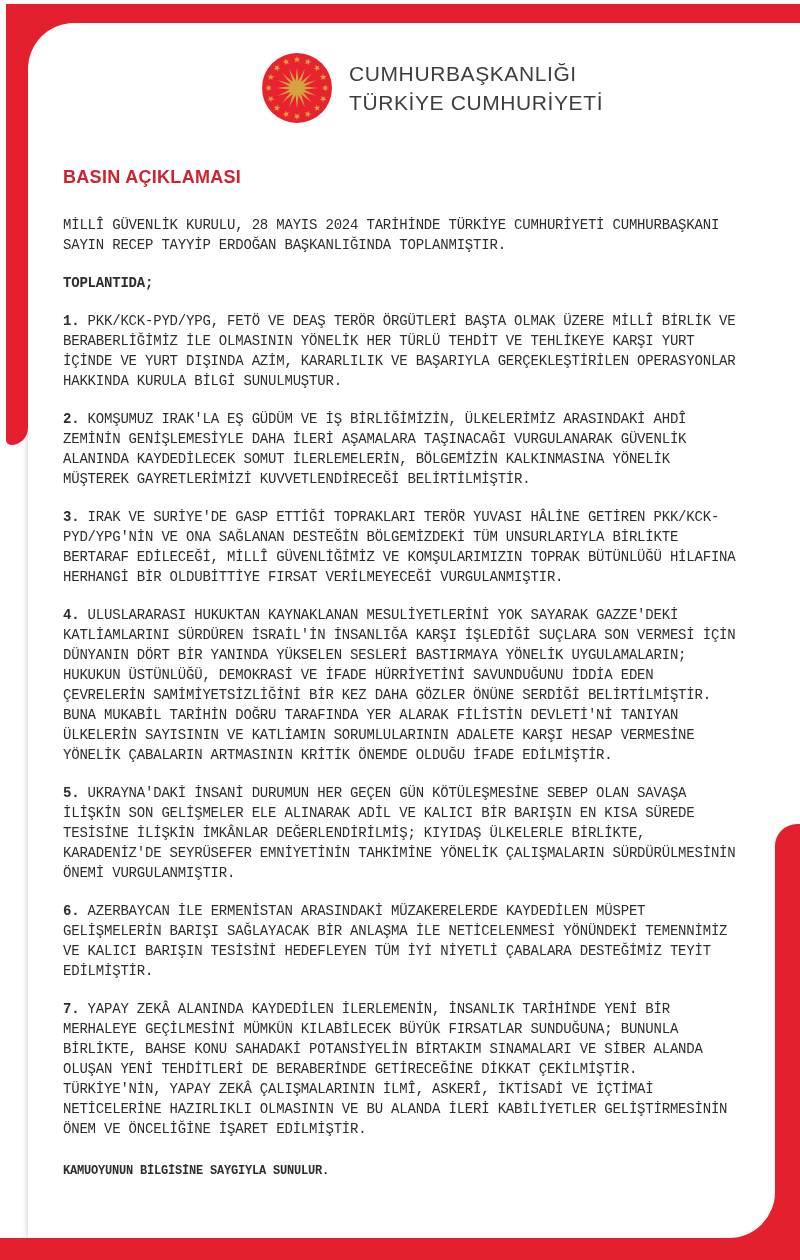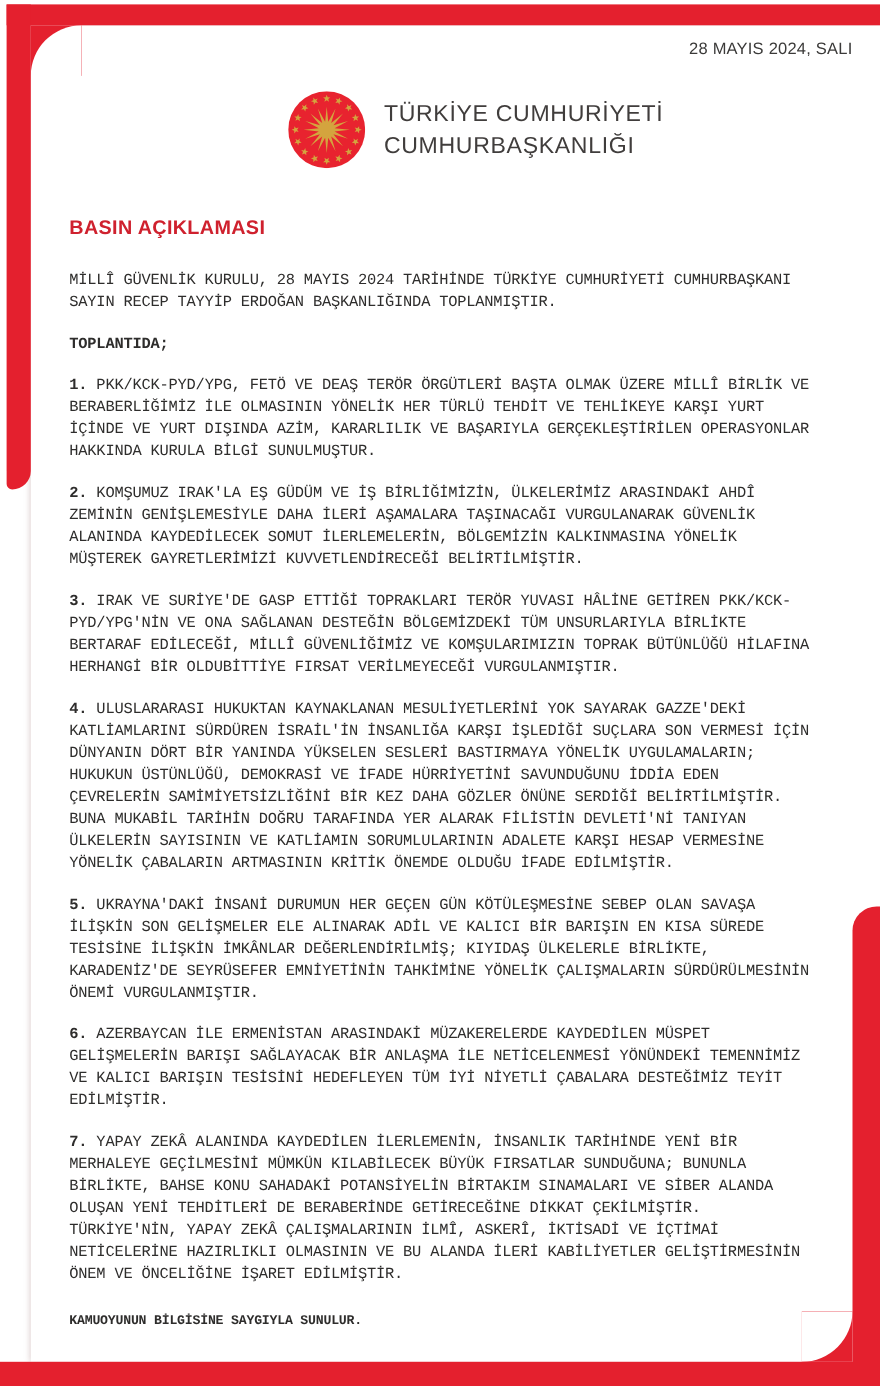--- a/index.html
+++ b/index.html
@@ -56,21 +56,20 @@
   <div class="frame frame-right"></div>
   <div class="corner corner-tl">
       <div class="in"></div>
     </div>
   <div class="corner corner-br">
       <div class="in"></div>
     </div>
 
   <div class="card">
 
-    <div class="date-row">28 MAYIS 2024, SALI</div>
 
     <div class="logo-row">
       <span class="seal">
         <svg viewBox="0 0 100 100" xmlns="http://www.w3.org/2000/svg">
           <circle class="seal-bg" cx="50" cy="50" r="50"></circle>
         <path d="M50.00 20.00L52.05 39.70L61.48 22.28L55.83 41.27L71.21 28.79L58.73 44.17L77.72 38.52L60.30 47.95L80.00 50.00L60.30 52.05L77.72 61.48L58.73 55.83L71.21 71.21L55.83 58.73L61.48 77.72L52.05 60.30L50.00 80.00L47.95 60.30L38.52 77.72L44.17 58.73L28.79 71.21L41.27 55.83L22.28 61.48L39.70 52.05L20.00 50.00L39.70 47.95L22.28 38.52L41.27 44.17L28.79 28.79L44.17 41.27L38.52 22.28L47.95 39.70Z" class="seal-sun"></path>
             <path d="M50.00 4.50L51.23 7.80L54.76 7.95L52.00 10.15L52.94 13.55L50.00 11.60L47.06 13.55L48.00 10.15L45.24 7.95L48.77 7.80Z" class="seal-star"></path>
             <path d="M67.41 7.96L67.29 11.49L70.48 12.98L67.10 13.95L66.67 17.44L64.70 14.52L61.24 15.20L63.41 12.42L61.70 9.34L65.01 10.54Z" class="seal-star"></path>
             <path d="M82.17 17.83L80.71 21.03L83.09 23.63L79.59 23.23L77.86 26.30L77.15 22.85L73.70 22.14L76.77 20.41L76.37 16.91L78.97 19.29Z" class="seal-star"></path>
             <path d="M92.04 32.59L89.46 34.99L90.66 38.30L87.58 36.59L84.80 38.76L85.48 35.30L82.56 33.33L86.05 32.90L87.02 29.52L88.51 32.71Z" class="seal-star"></path>
@@ -82,22 +81,22 @@
             <path d="M32.59 92.04L32.71 88.51L29.52 87.02L32.90 86.05L33.33 82.56L35.30 85.48L38.76 84.80L36.59 87.58L38.30 90.66L34.99 89.46Z" class="seal-star"></path>
             <path d="M17.83 82.17L19.29 78.97L16.91 76.37L20.41 76.77L22.14 73.70L22.85 77.15L26.30 77.86L23.23 79.59L23.63 83.09L21.03 80.71Z" class="seal-star"></path>
             <path d="M7.96 67.41L10.54 65.01L9.34 61.70L12.42 63.41L15.20 61.24L14.52 64.70L17.44 66.67L13.95 67.10L12.98 70.48L11.49 67.29Z" class="seal-star"></path>
             <path d="M4.50 50.00L7.80 48.77L7.95 45.24L10.15 48.00L13.55 47.06L11.60 50.00L13.55 52.94L10.15 52.00L7.95 54.76L7.80 51.23Z" class="seal-star"></path>
             <path d="M7.96 32.59L11.49 32.71L12.98 29.52L13.95 32.90L17.44 33.33L14.52 35.30L15.20 38.76L12.42 36.59L9.34 38.30L10.54 34.99Z" class="seal-star"></path>
             <path d="M17.83 17.83L21.03 19.29L23.63 16.91L23.23 20.41L26.30 22.14L22.85 22.85L22.14 26.30L20.41 23.23L16.91 23.63L19.29 21.03Z" class="seal-star"></path>
             <path d="M32.59 7.96L34.99 10.54L38.30 9.34L36.59 12.42L38.76 15.20L35.30 14.52L33.33 17.44L32.90 13.95L29.52 12.98L32.71 11.49Z" class="seal-star"></path>
           </svg>
       </span>
       <div class="logo-text">
+        <div>CUMHURBAŞKANLIĞI</div>
         <div>TÜRKİYE CUMHURİYETİ</div>
-        <div>CUMHURBAŞKANLIĞI</div>
       </div>
     </div>
 
     <h1 class="title">BASIN AÇIKLAMASI</h1>
 
     <div class="content">
       <p>MİLLÎ GÜVENLİK KURULU, 28 MAYIS 2024 TARİHİNDE TÜRKİYE CUMHURİYETİ CUMHURBAŞKANI SAYIN RECEP TAYYİP ERDOĞAN BAŞKANLIĞINDA TOPLANMIŞTIR.</p>
       <p class="meeting-label">TOPLANTIDA;</p>
 
       <p><span class="bold">1.</span> <span>PKK/KCK-PYD/YPG, FETÖ VE DEAŞ TERÖR ÖRGÜTLERİ BAŞTA OLMAK ÜZERE MİLLÎ BİRLİK VE BERABERLİĞİMİZ İLE OLMASININ YÖNELİK HER TÜRLÜ TEHDİT VE TEHLİKEYE KARŞI YURT İÇİNDE VE YURT DIŞINDA AZİM, KARARLILIK VE BAŞARIYLA GERÇEKLEŞTİRİLEN OPERASYONLAR HAKKINDA KURULA BİLGİ SUNULMUŞTUR.</span></p>

